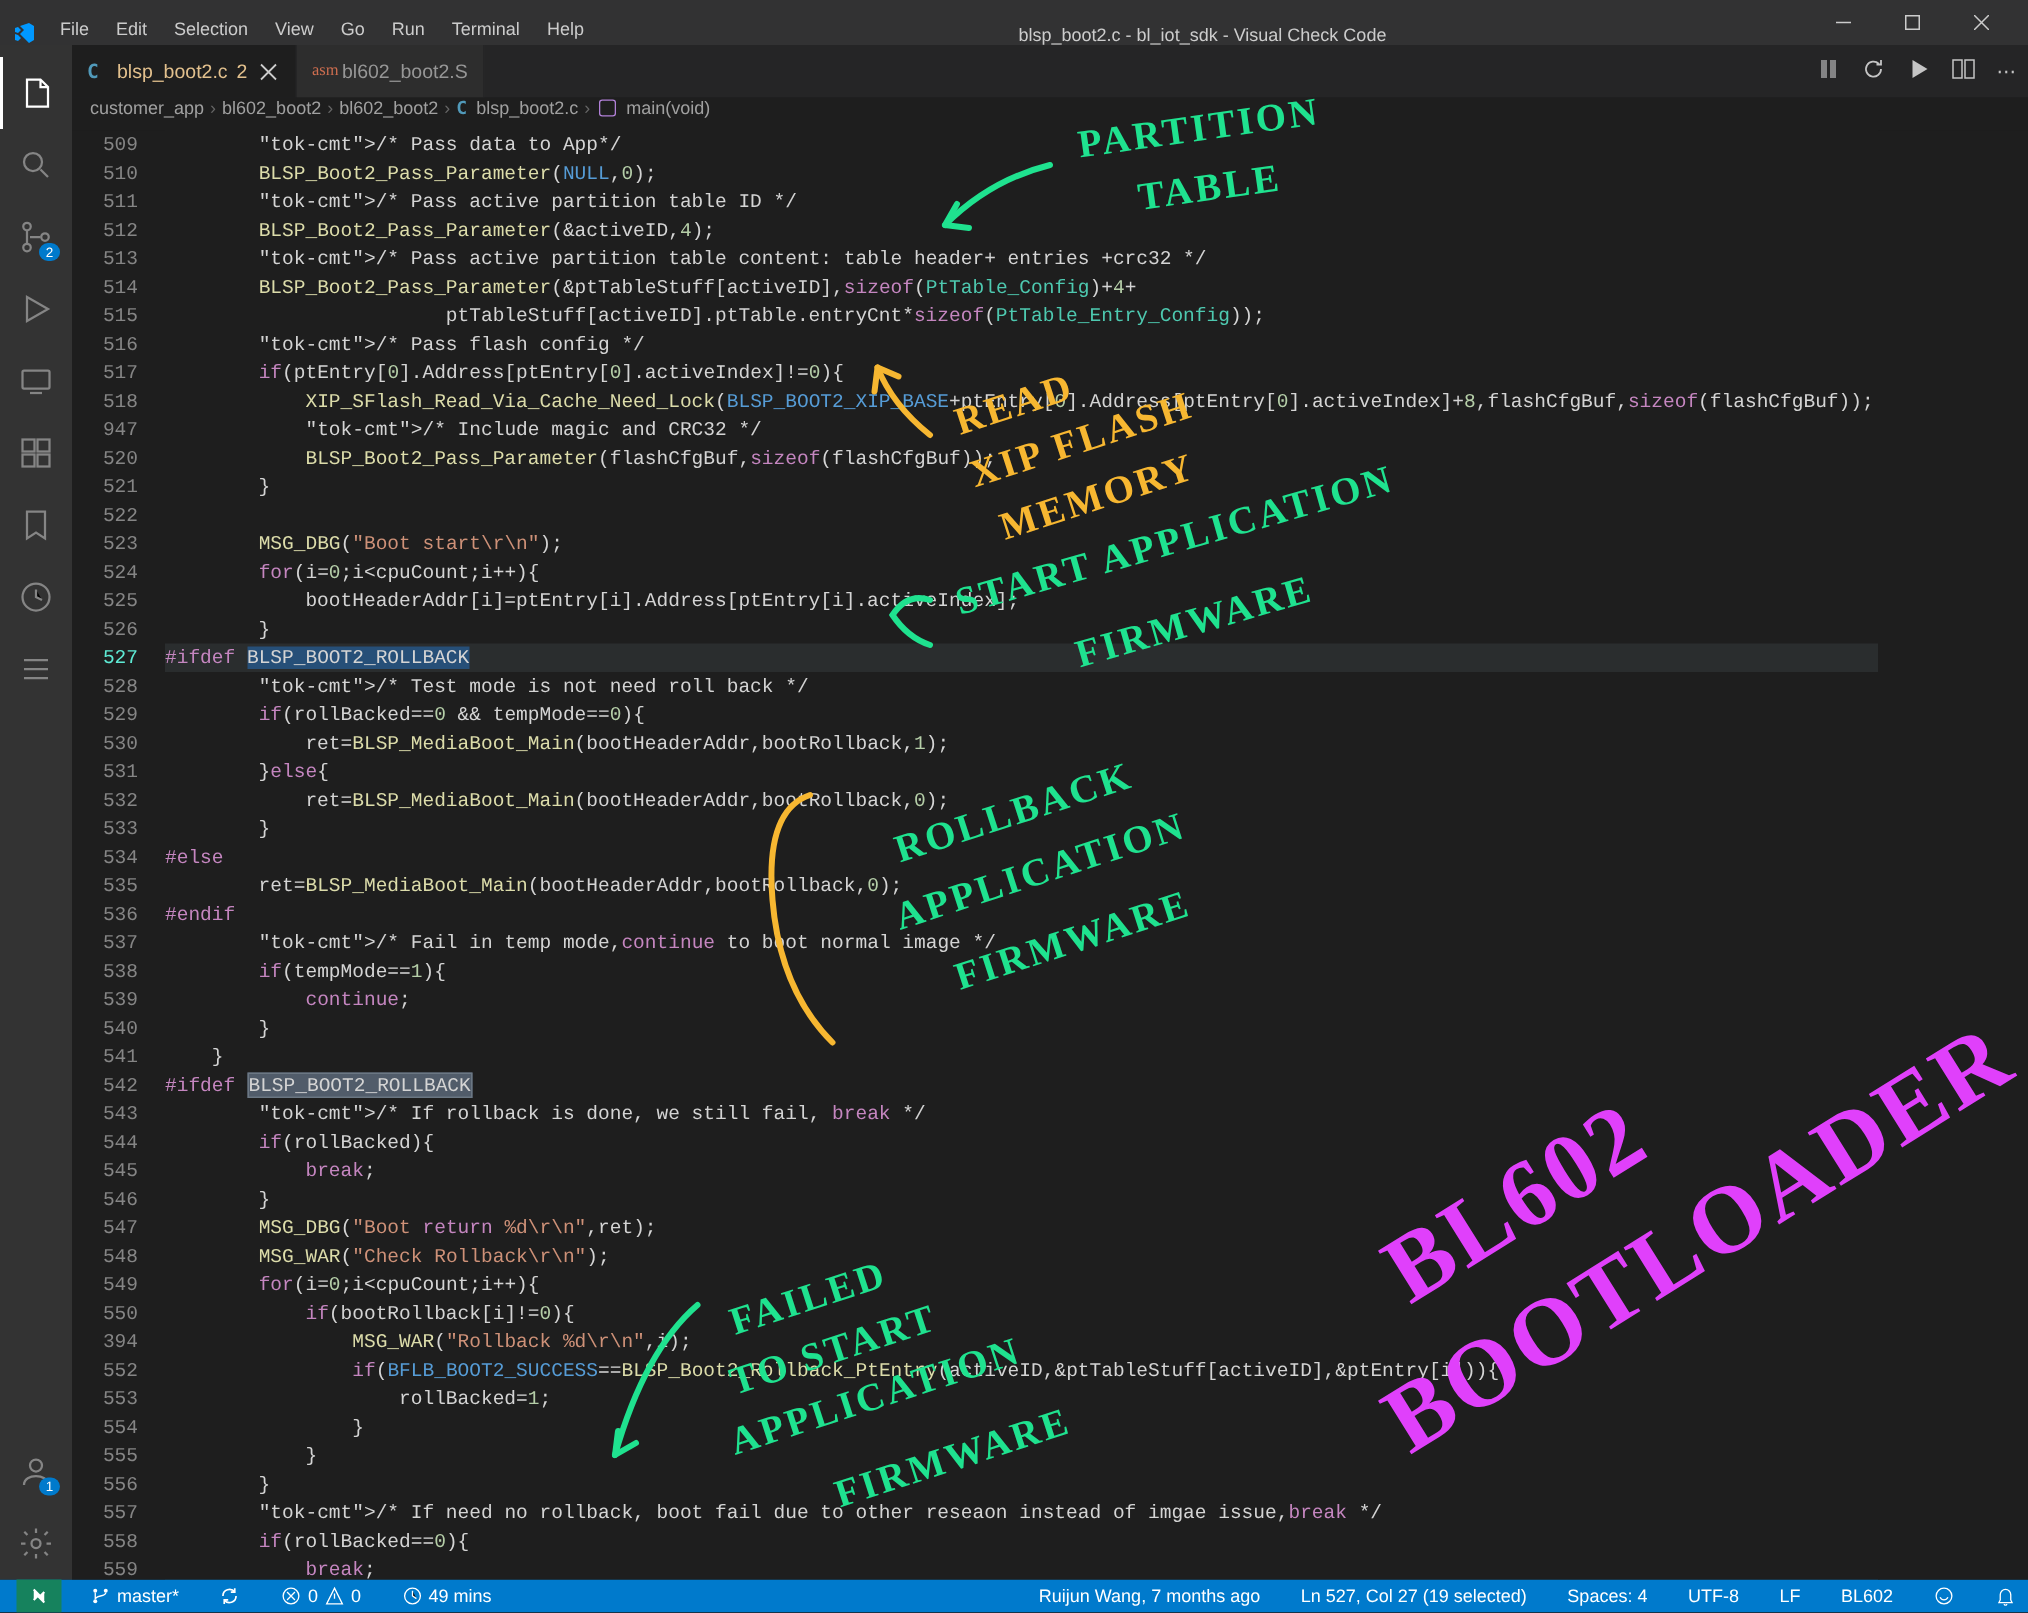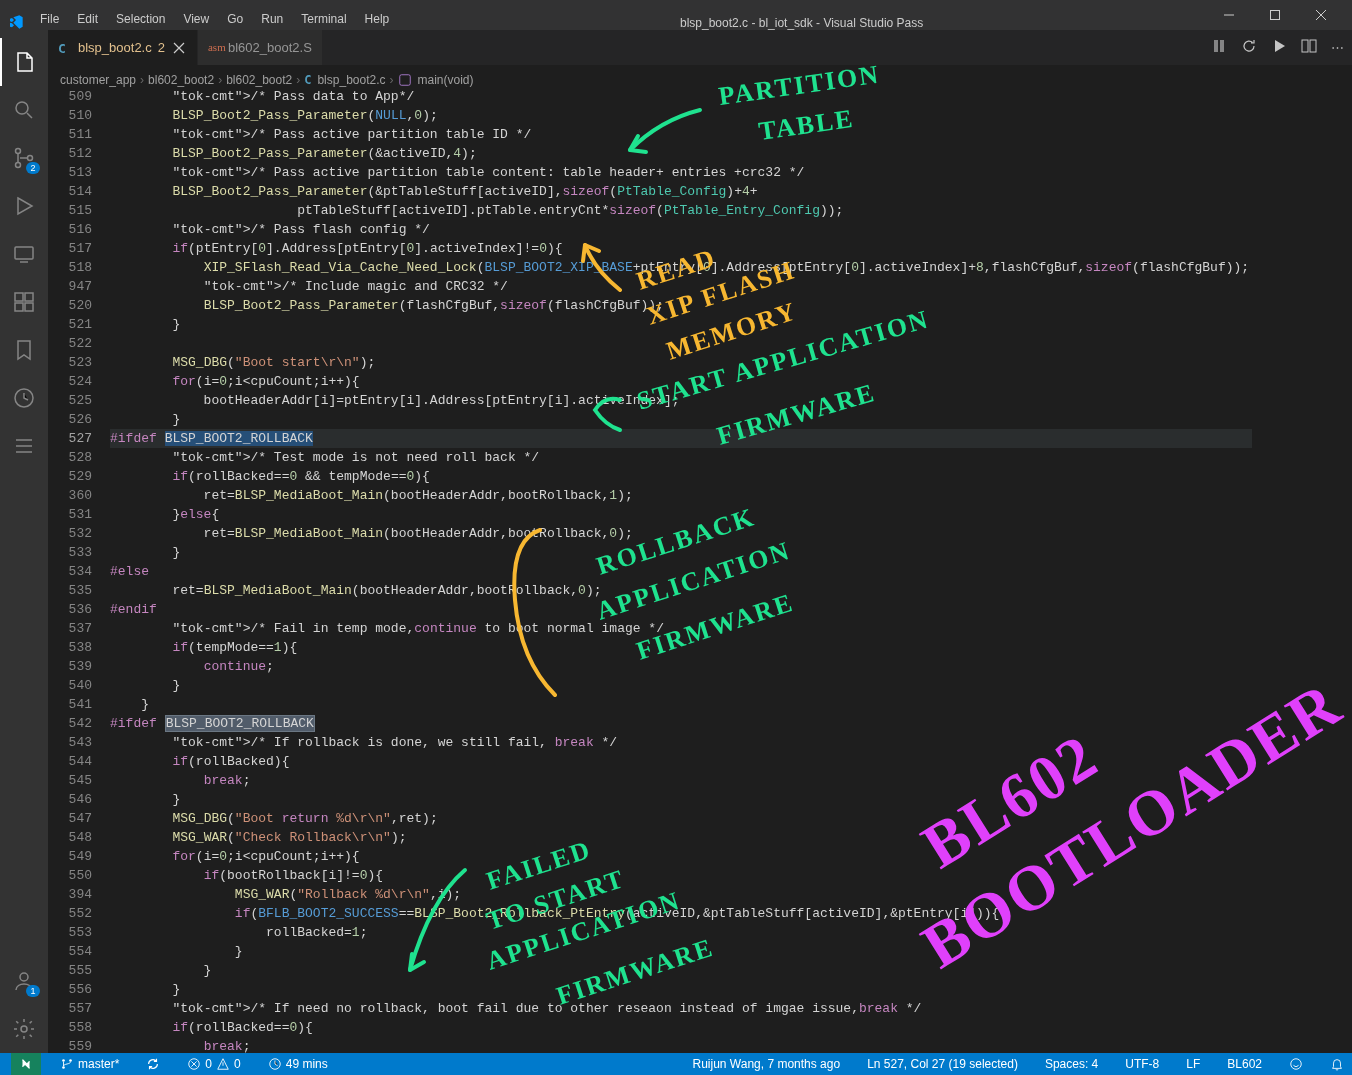--- a/index.html
+++ b/index.html
@@ -138,21 +138,21 @@
   padding: 0 8px;
   gap: 14px;
   color: #c5c5c5;
 }
 .tabbar .tab-actions span { cursor: pointer; }
 
 .breadcrumbs {
   height: 22px;
   background: #1e1e1e;
   display: flex;
-  align-items: flex-end;
+  align-items: flex-start;
   padding: 0 12px;
   gap: 4px;
   font-size: 12px;
   color: #a0a0a0;
 }
 .breadcrumbs .crumb { cursor: pointer; }
 .breadcrumbs .sep { color: #666; }
 .breadcrumbs .file-icon, .breadcrumbs .sym-icon {
   display: inline-flex;
   vertical-align: middle;
@@ -170,21 +170,21 @@
 .gutter {
   width: 62px;
   background: #1e1e1e;
   color: #858585;
   text-align: right;
   padding-right: 18px;
   padding-top: 0;
   user-select: none;
 }
 .gutter .ln { height: 19px; }
-.gutter .ln.current { color: #a3a3a3; }
+.gutter .ln.current { color: #5eead4; }
 .code-body {
   flex: 1;
   overflow: hidden;
   white-space: pre;
   color: #d4d4d4;
   position: relative;
 }
 .code-line { height: 19px; }
 .code-line.highlight { background: #2a2d2e; }
 
@@ -262,21 +262,21 @@
   <div class="menu">
     <span class="menu-item">File</span>
     <span class="menu-item">Edit</span>
     <span class="menu-item">Selection</span>
     <span class="menu-item">View</span>
     <span class="menu-item">Go</span>
     <span class="menu-item">Run</span>
     <span class="menu-item">Terminal</span>
     <span class="menu-item">Help</span>
   </div>
-  <div class="title">blsp_boot2.c - bl_iot_sdk - Visual Studio Pass</div>
+  <div class="title">blsp_boot2.c - bl_iot_sdk - Visual Check Code</div>
   <div class="window-controls">
     <span class="win-btn">
       <svg width="10" height="10">
           <path stroke="#ccc" d="M0 5h10"></path>
         </svg>
     </span>
     <span class="win-btn">
       <svg width="10" height="10">
           <rect x="0.5" y="0.5" width="9" height="9" fill="none" stroke="#ccc"></rect>
         </svg>
@@ -431,21 +431,21 @@
           <div class="ln">520</div>
           <div class="ln">521</div>
           <div class="ln">522</div>
           <div class="ln">523</div>
           <div class="ln">524</div>
           <div class="ln">525</div>
           <div class="ln">526</div>
           <div class="ln current">527</div>
           <div class="ln">528</div>
           <div class="ln">529</div>
-          <div class="ln">360</div>
+          <div class="ln">530</div>
           <div class="ln">531</div>
           <div class="ln">532</div>
           <div class="ln">533</div>
           <div class="ln">534</div>
           <div class="ln">535</div>
           <div class="ln">536</div>
           <div class="ln">537</div>
           <div class="ln">538</div>
           <div class="ln">539</div>
           <div class="ln">540</div>

